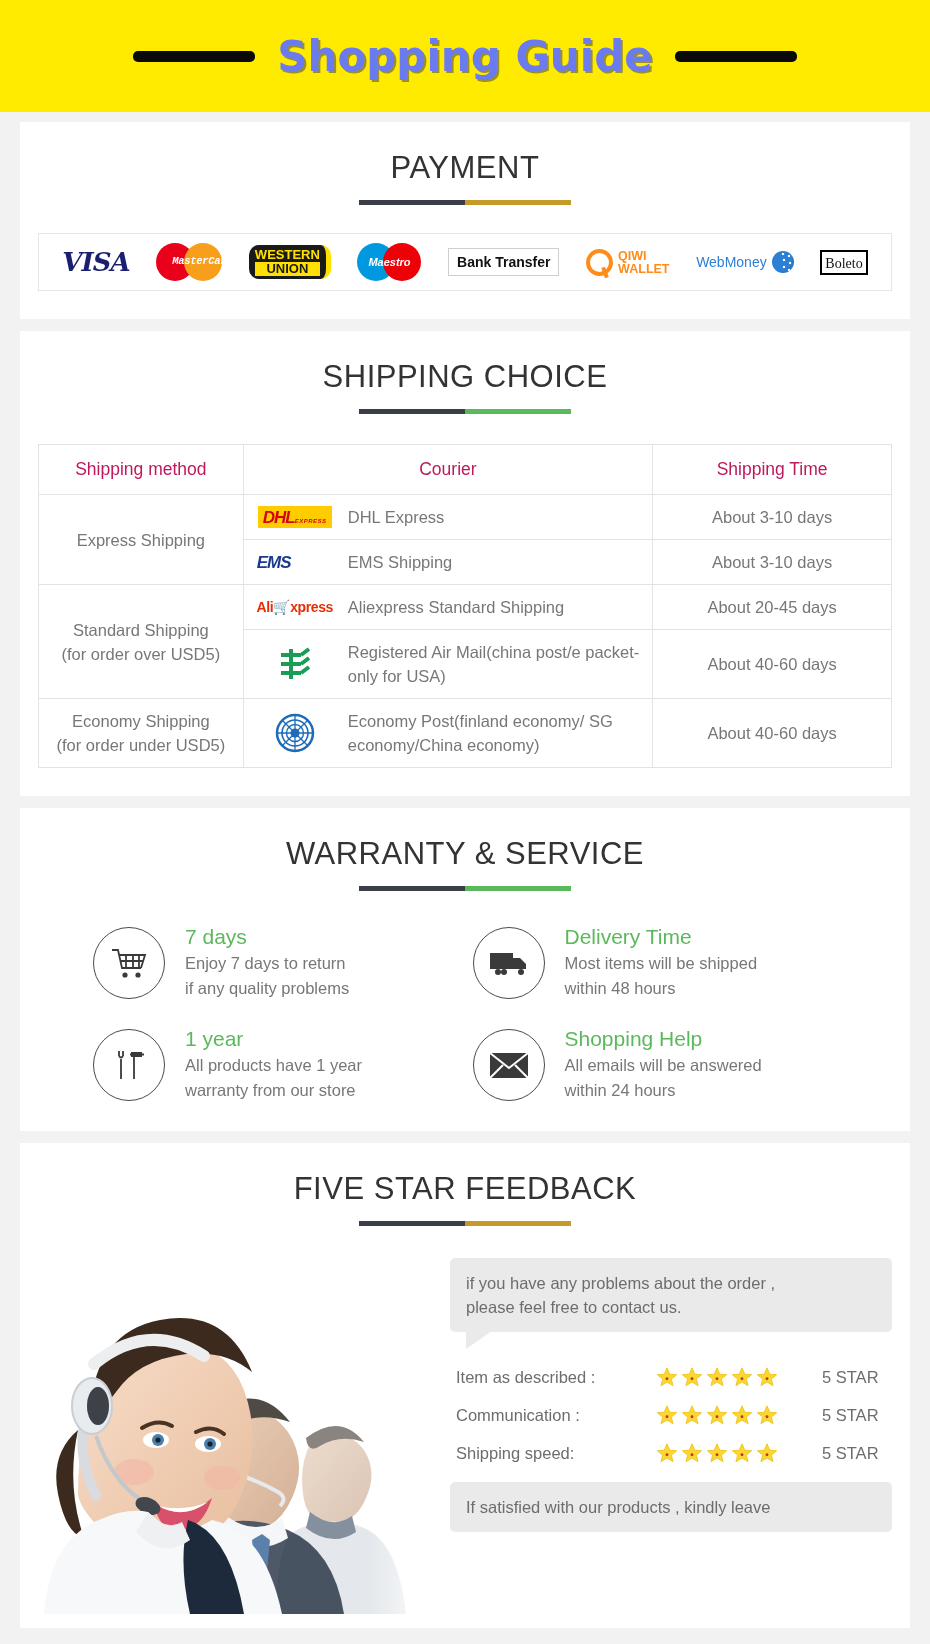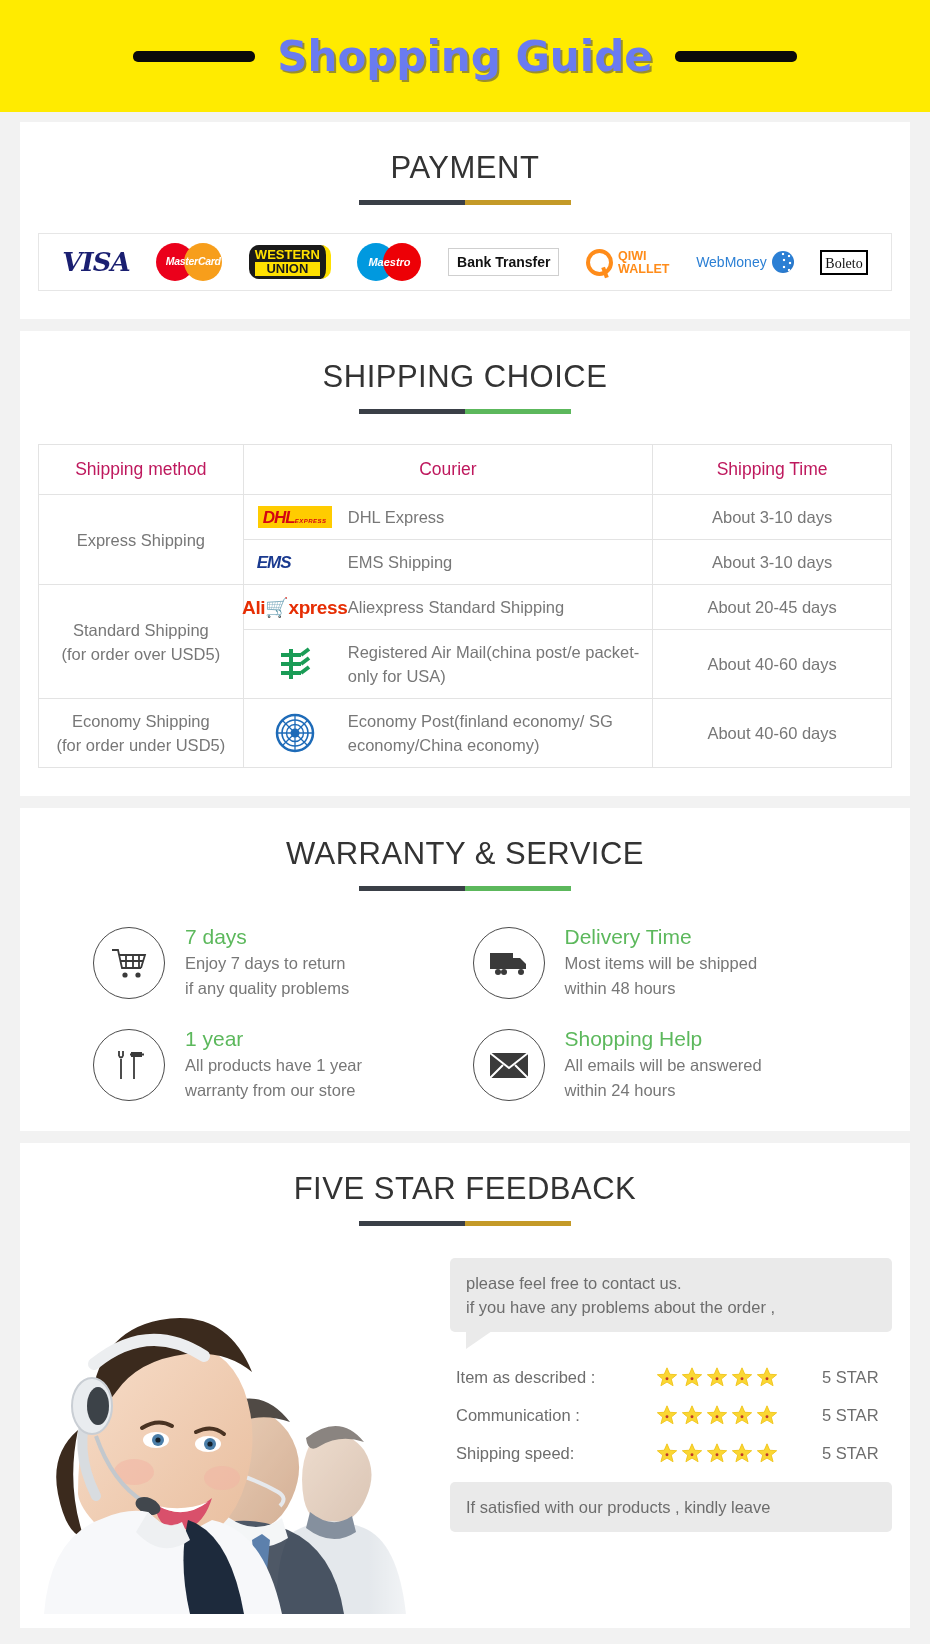--- a/index.html
+++ b/index.html
@@ -76,23 +76,23 @@
   .visa {
     font-family: "DejaVu Serif", serif;
     font-style: italic; font-weight: bold;
     font-size: 26px; color: #1a1f71; letter-spacing: -1px;
   }
   .mc { position: relative; width: 66px; height: 38px; }
   .mc i { position: absolute; top: 0; width: 38px; height: 38px; border-radius: 50%; }
   .mc i.l { left: 0; background: #eb001b; }
   .mc i.r { right: 0; background: #f79e1b; }
   .mc b {
-    position: absolute; left: 8px; right: 0; top: 12px; z-index: 3;
+    position: absolute; left: 16px; right: 0; top: 12px; z-index: 3;
     text-align: center; color: #fff; font-size: 10.5px;
-    font-family: Liberation Sans, sans-serif; font-style: italic; letter-spacing: -.3px;
+    font-family: Liberation Mono, monospace; font-style: italic; letter-spacing: -.3px;
   }
   .wu {
     background: #1a1a1a; color: #ffe000; padding: 3px 6px;
     font-size: 13px; font-weight: bold; line-height: 14px;
     text-align: center; font-family: "Liberation Sans", sans-serif;
     border-right: 5px solid #ffe000;
     border-radius: 10px;
   }
   .maestro { position: relative; width: 64px; height: 38px; }
   .maestro i { position: absolute; top: 0; width: 38px; height: 38px; border-radius: 50%; }
@@ -166,21 +166,21 @@
 
   .dhl {
     background: #ffcc00; padding: 2px 4px 1px 4px; width: 74px; text-align: center;
     font-family: "Liberation Sans", sans-serif;
   }
   .dhl .m { color: #d40511; font-weight: bold; font-style: italic; font-size: 17px; letter-spacing: -1px; line-height: 17px;}
   .dhl .s { color: #d40511; font-size: 6px; font-weight: bold; font-style: italic; letter-spacing: .5px; }
   .ems { width: 76px; }
   .ems .bar { height: 2px; background: #e2231a; margin: 1px 0; }
   .ems .w { color: #1a3a8f; font-weight: bold; font-style: italic; font-size: 17px; letter-spacing: -1px; text-align: center; line-height: 17px;}
-  .ali { font-size: 19px; font-weight: bold; color: #e62e04; letter-spacing: -.4px; white-space: nowrap;}
+  .ali { font-size: 14px; font-weight: bold; color: #e62e04; letter-spacing: -.4px; white-space: nowrap;}
   .ali .cart { color: #e62e04; }
   .un { width: 40px; height: 40px; }
 
   
   .warr-grid {
     margin-top: 34px;
     display: grid;
     grid-template-columns: 1fr 1fr;
     row-gap: 26px;
     padding: 0 40px 0 55px;
@@ -564,22 +564,22 @@
             <linearGradient id="fade" x1="0" y1="0" x2="1" y2="0">
               <stop offset="0%" stop-color="#ffffff" stop-opacity="0"></stop>
               <stop offset="100%" stop-color="#ffffff" stop-opacity="1"></stop>
             </linearGradient>
           </defs>
         </svg>
       </div>
 
       <div class="fb-right">
         <div class="bubble tail">
+          <div>if you have any problems about the order ,</div>
           <div>please feel free to contact us.</div>
-          <div>if you have any problems about the order ,</div>
         </div>
 
         <div class="rating-rows">
           <div class="rating-row">
             <span class="rating-label">Item as described :</span>
             <span class="stars">
               <svg width="22" height="22" viewBox="0 0 24 24">
                   <path d="M12 2 l3 7 l7.5 .5 l-5.8 4.8 l1.9 7.2 l-6.6 -4 l-6.6 4 l1.9 -7.2 l-5.8 -4.8 l7.5 -.5 z" fill="#fbd733" stroke="#f0c419" stroke-width="1"></path>
                   <circle cx="12" cy="14" r="1.6" fill="#c0392b"></circle>
                 </svg>

